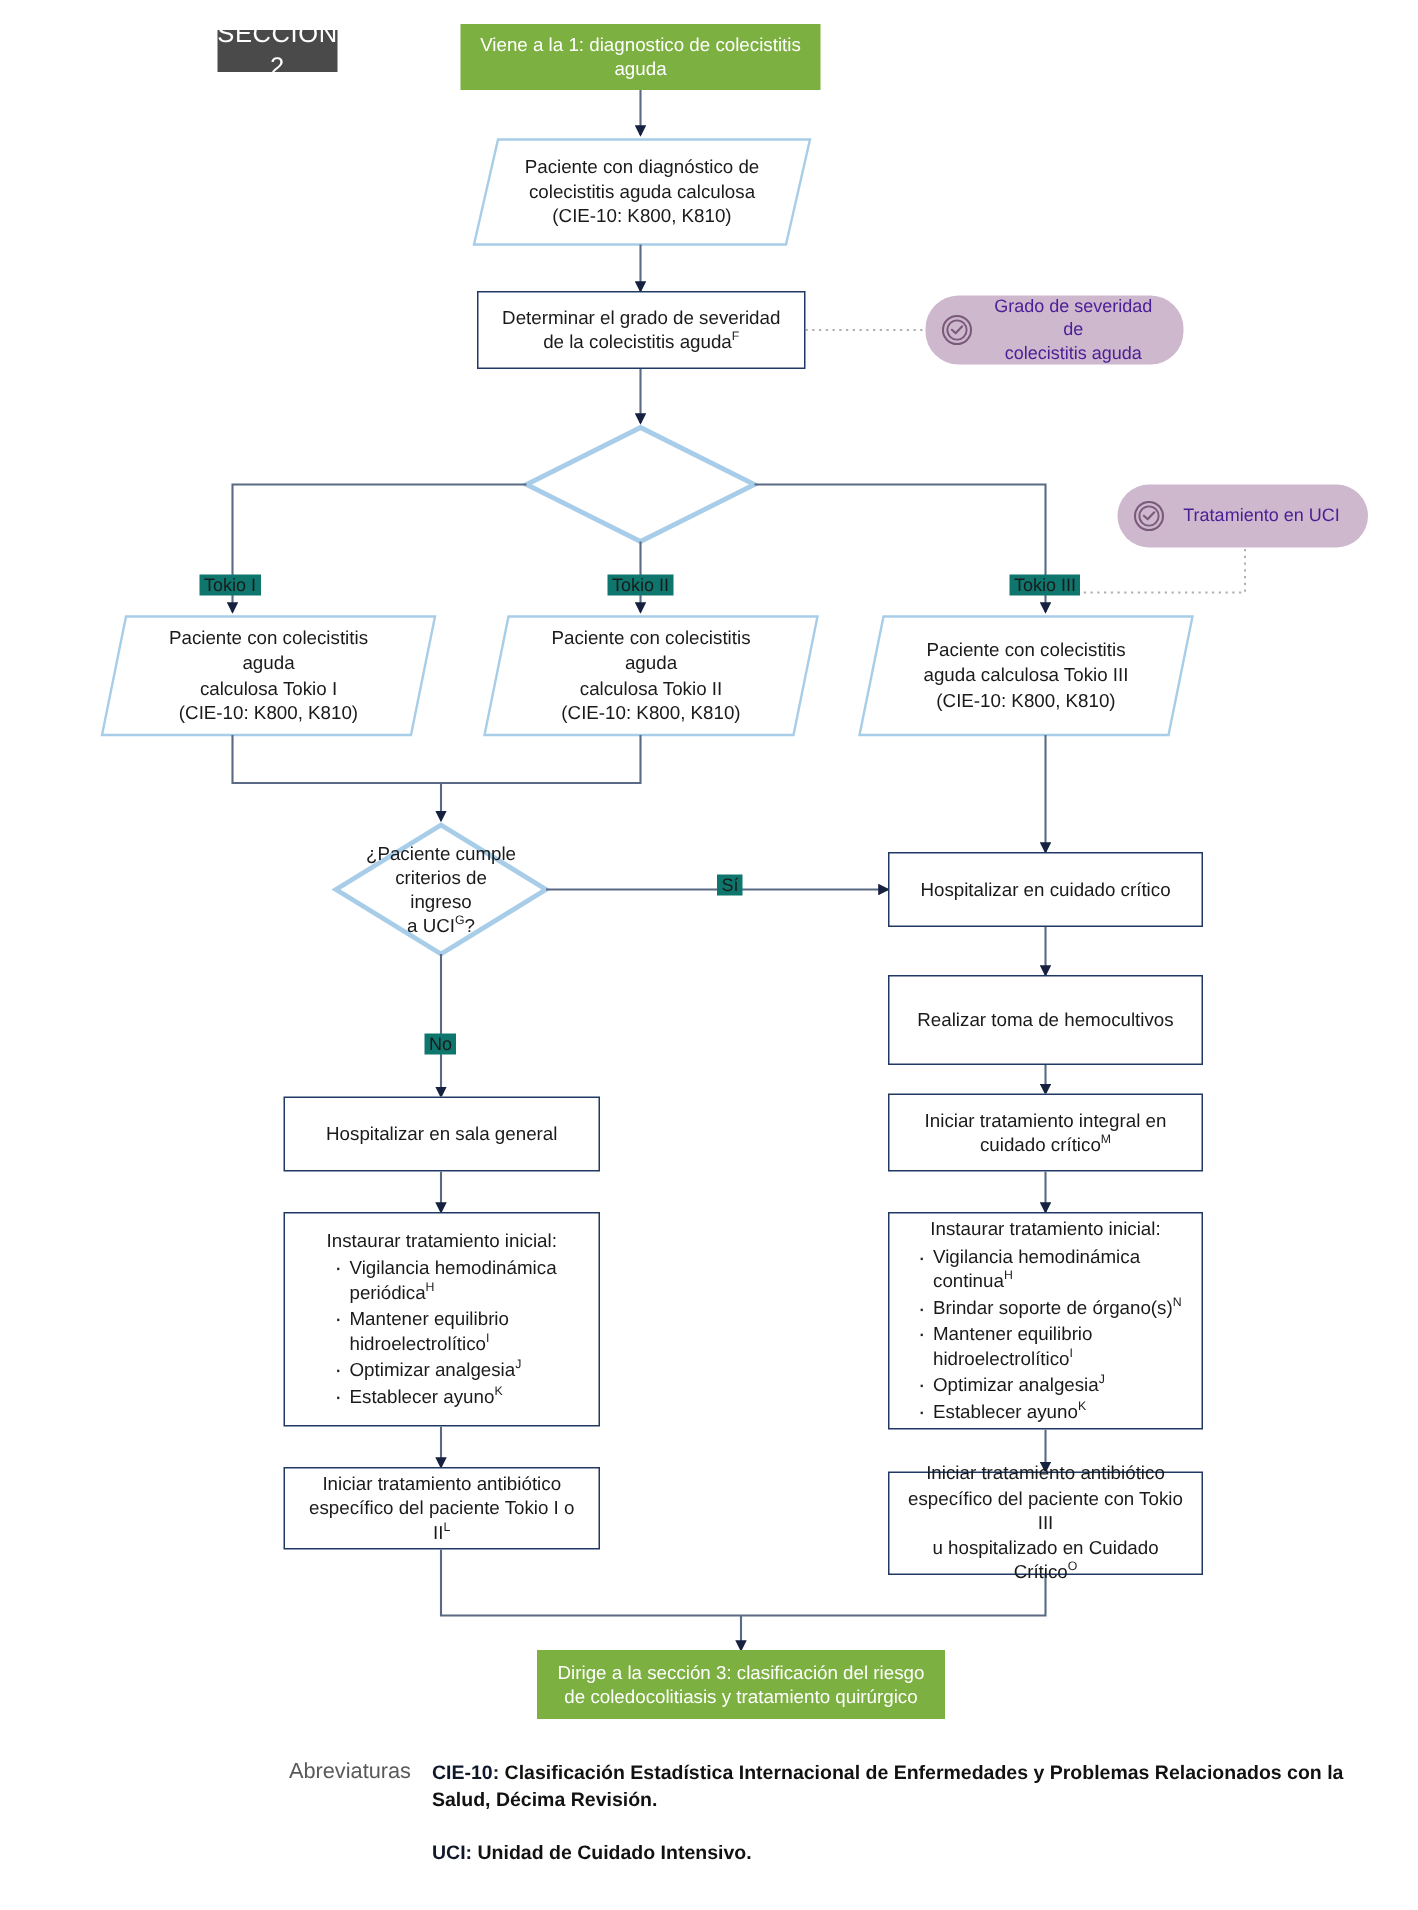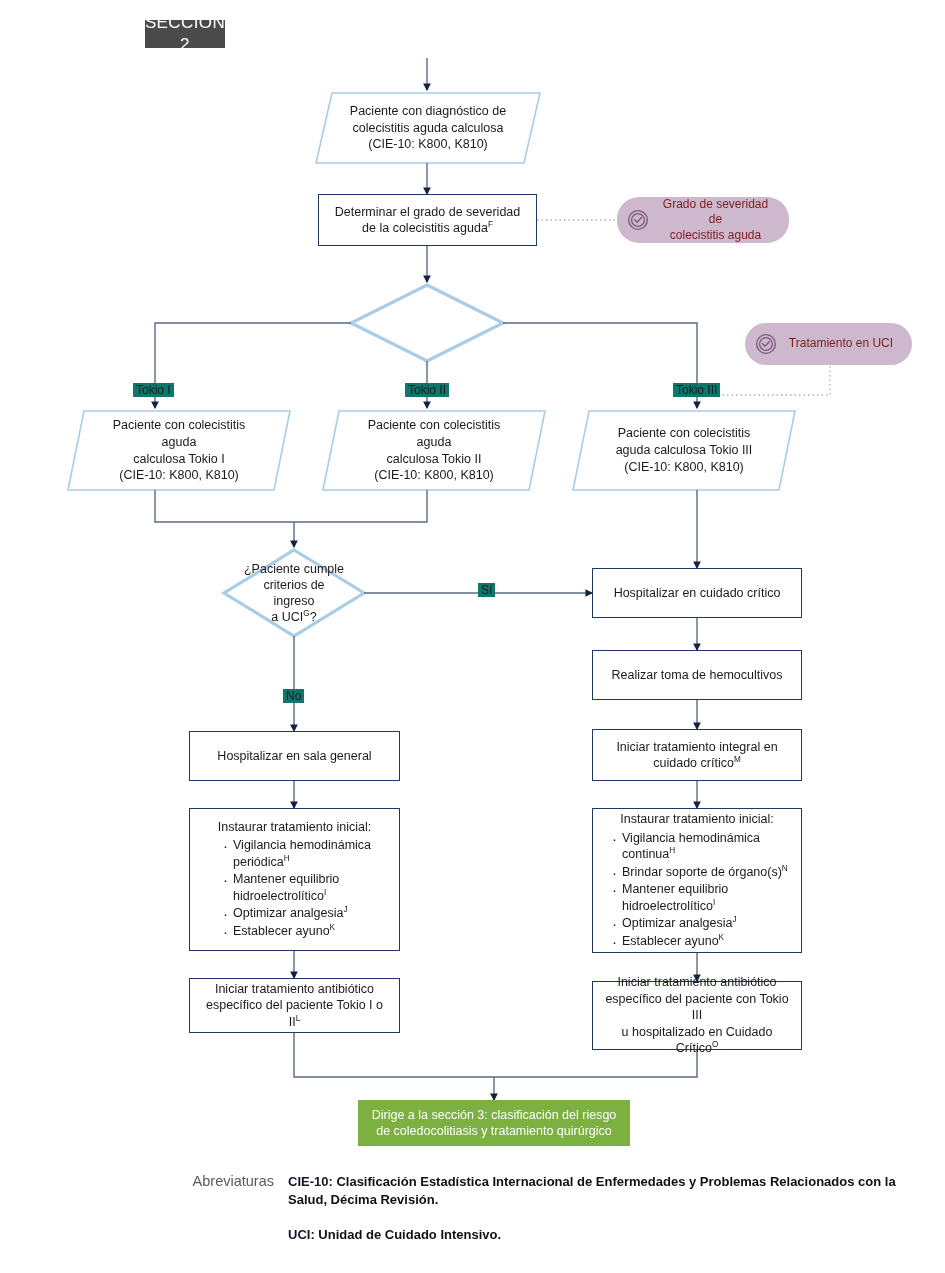--- a/index.html
+++ b/index.html
@@ -120,21 +120,21 @@
     box-sizing:border-box;
   }
   .pill .pico{
     flex:0 0 auto;
     width:22px;height:22px;
     margin-right:7px;
   }
   .pill .plabel{
     flex:1 1 auto;
     font-size:12px;
-    color:#7f1d1d;
+    color:#4c1d95;
     text-align:center;
     line-height:1.3;
   }
   
   .edge-label{
     position:absolute;
     font-size:12px;
     color:#1a1a1a;
     background:#0f766e;
     padding:0 3px;
@@ -228,20 +228,23 @@
       <line x1="537" y1="220" x2="617" y2="220"></line>
 
       <path d="M 830 366 L 830 395 L 697 395"></path>
     </g>
   </svg>
 
   <div class="node section-badge" style="left:145px; top:20px; width:80px; height:28px;">
     <span>SECCIÓN 2</span>
   </div>
 
+  <div class="node green-box" style="left:307px; top:16px; width:240px; height:44px;">
+    <span>Viene a la  1: diagnostico de colecistitis aguda</span>
+  </div>
 
   <div class="io-wrap" style="left:316px; top:93px; width:224px; height:70px;">
     <div class="io-text">Paciente con diagnóstico de colecistitis aguda calculosa (CIE-10: K800, K810)</div>
   </div>
 
   <div class="node proc" style="left:318px; top:194px; width:219px; height:52px;">
     <div class="proc-inner">
       <div>Determinar el grado de severidad</div>
       <div>
         <span>de la colecistitis aguda</span><sup>F</sup>
@@ -287,21 +290,21 @@
       <div>
         <span>a UCI</span><sup>G</sup><span>?</span>
       </div>
     </div>
   </div>
 
   <div class="node proc" style="left:592px; top:568px; width:210px; height:50px;">
     <span>Hospitalizar en cuidado crítico</span>
   </div>
 
-  <div class="node proc" style="left:592px; top:650px; width:210px; height:50px;text-align:right;">
+  <div class="node proc" style="left:592px; top:650px; width:210px; height:60px;text-align:right;">
     <span>Realizar toma de hemocultivos</span>
   </div>
 
   <div class="node proc" style="left:592px; top:729px; width:210px; height:52px;">
     <div class="proc-inner">
       <div>Iniciar tratamiento integral en</div>
       <div>
         <span>cuidado crítico</span><sup>M</sup>
       </div>
     </div>

